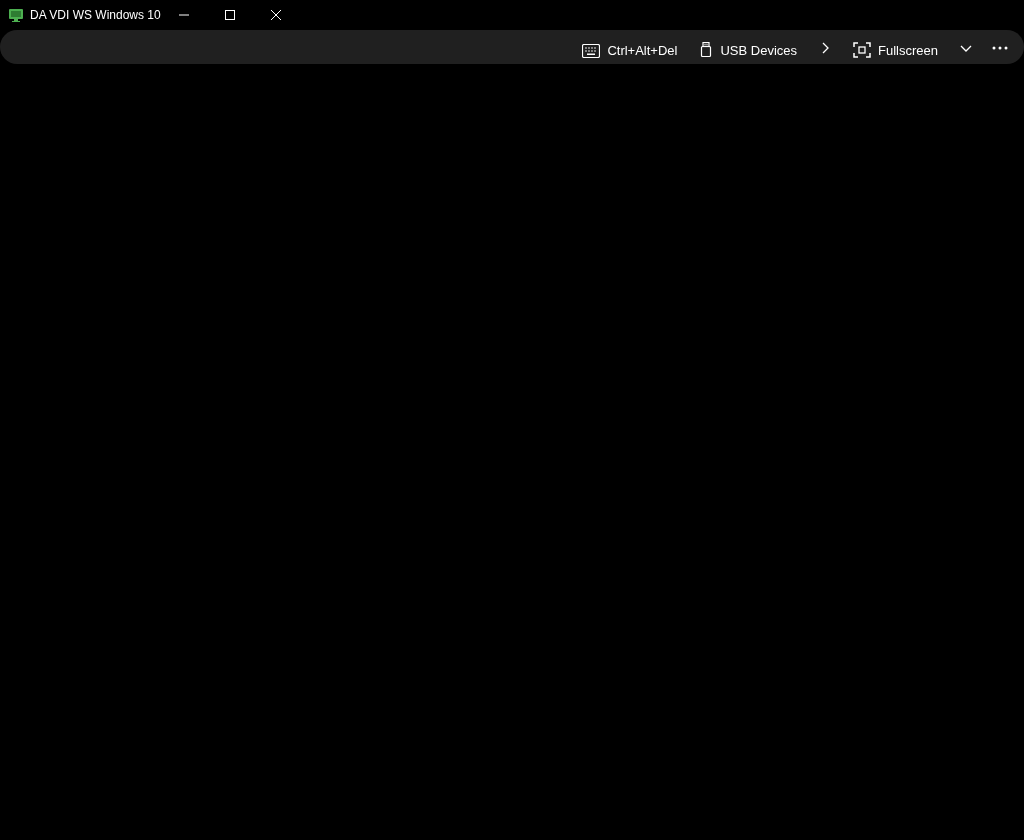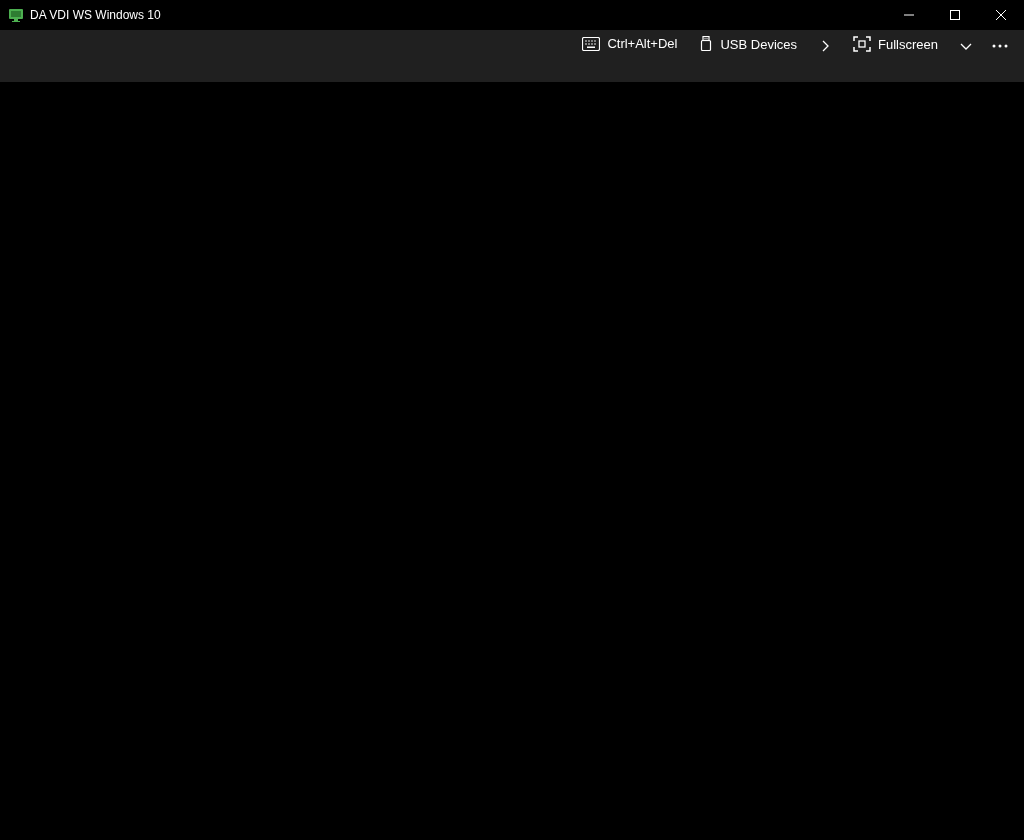--- a/index.html
+++ b/index.html
@@ -14,21 +14,20 @@
       font-family: "Segoe UI", Tahoma, sans-serif;
       font-size: 12px;
       color: #ffffff;
       overflow: hidden;
     }
     .titlebar {
       height: 30px;
       background: #000000;
       display: flex;
       align-items: center;
-      justify-content: space-between;
       padding-left: 8px;
     }
     .titlebar-left {
       display: flex;
       align-items: center;
       gap: 6px;
     }
     .app-icon {
       width: 16px;
       height: 16px;
@@ -48,27 +47,28 @@
     .window-btn {
       width: 46px;
       height: 30px;
       display: flex;
       align-items: center;
       justify-content: center;
       color: #ffffff;
       cursor: pointer;
     }
     .toolbar {
-      height: 52px;
+      height: 34px;
       background: #202020;
       display: flex;
-      align-items: flex-start;
+      align-items: flex-end;
       justify-content: flex-end;
       padding-right: 8px;
       gap: 2px;
+      border-radius: 19px;
     }
     .toolbar-item {
       display: flex;
       align-items: center;
       gap: 7px;
       padding: 6px 10px;
       color: #ffffff;
       font-size: 13px;
       cursor: pointer;
       border-radius: 3px;

